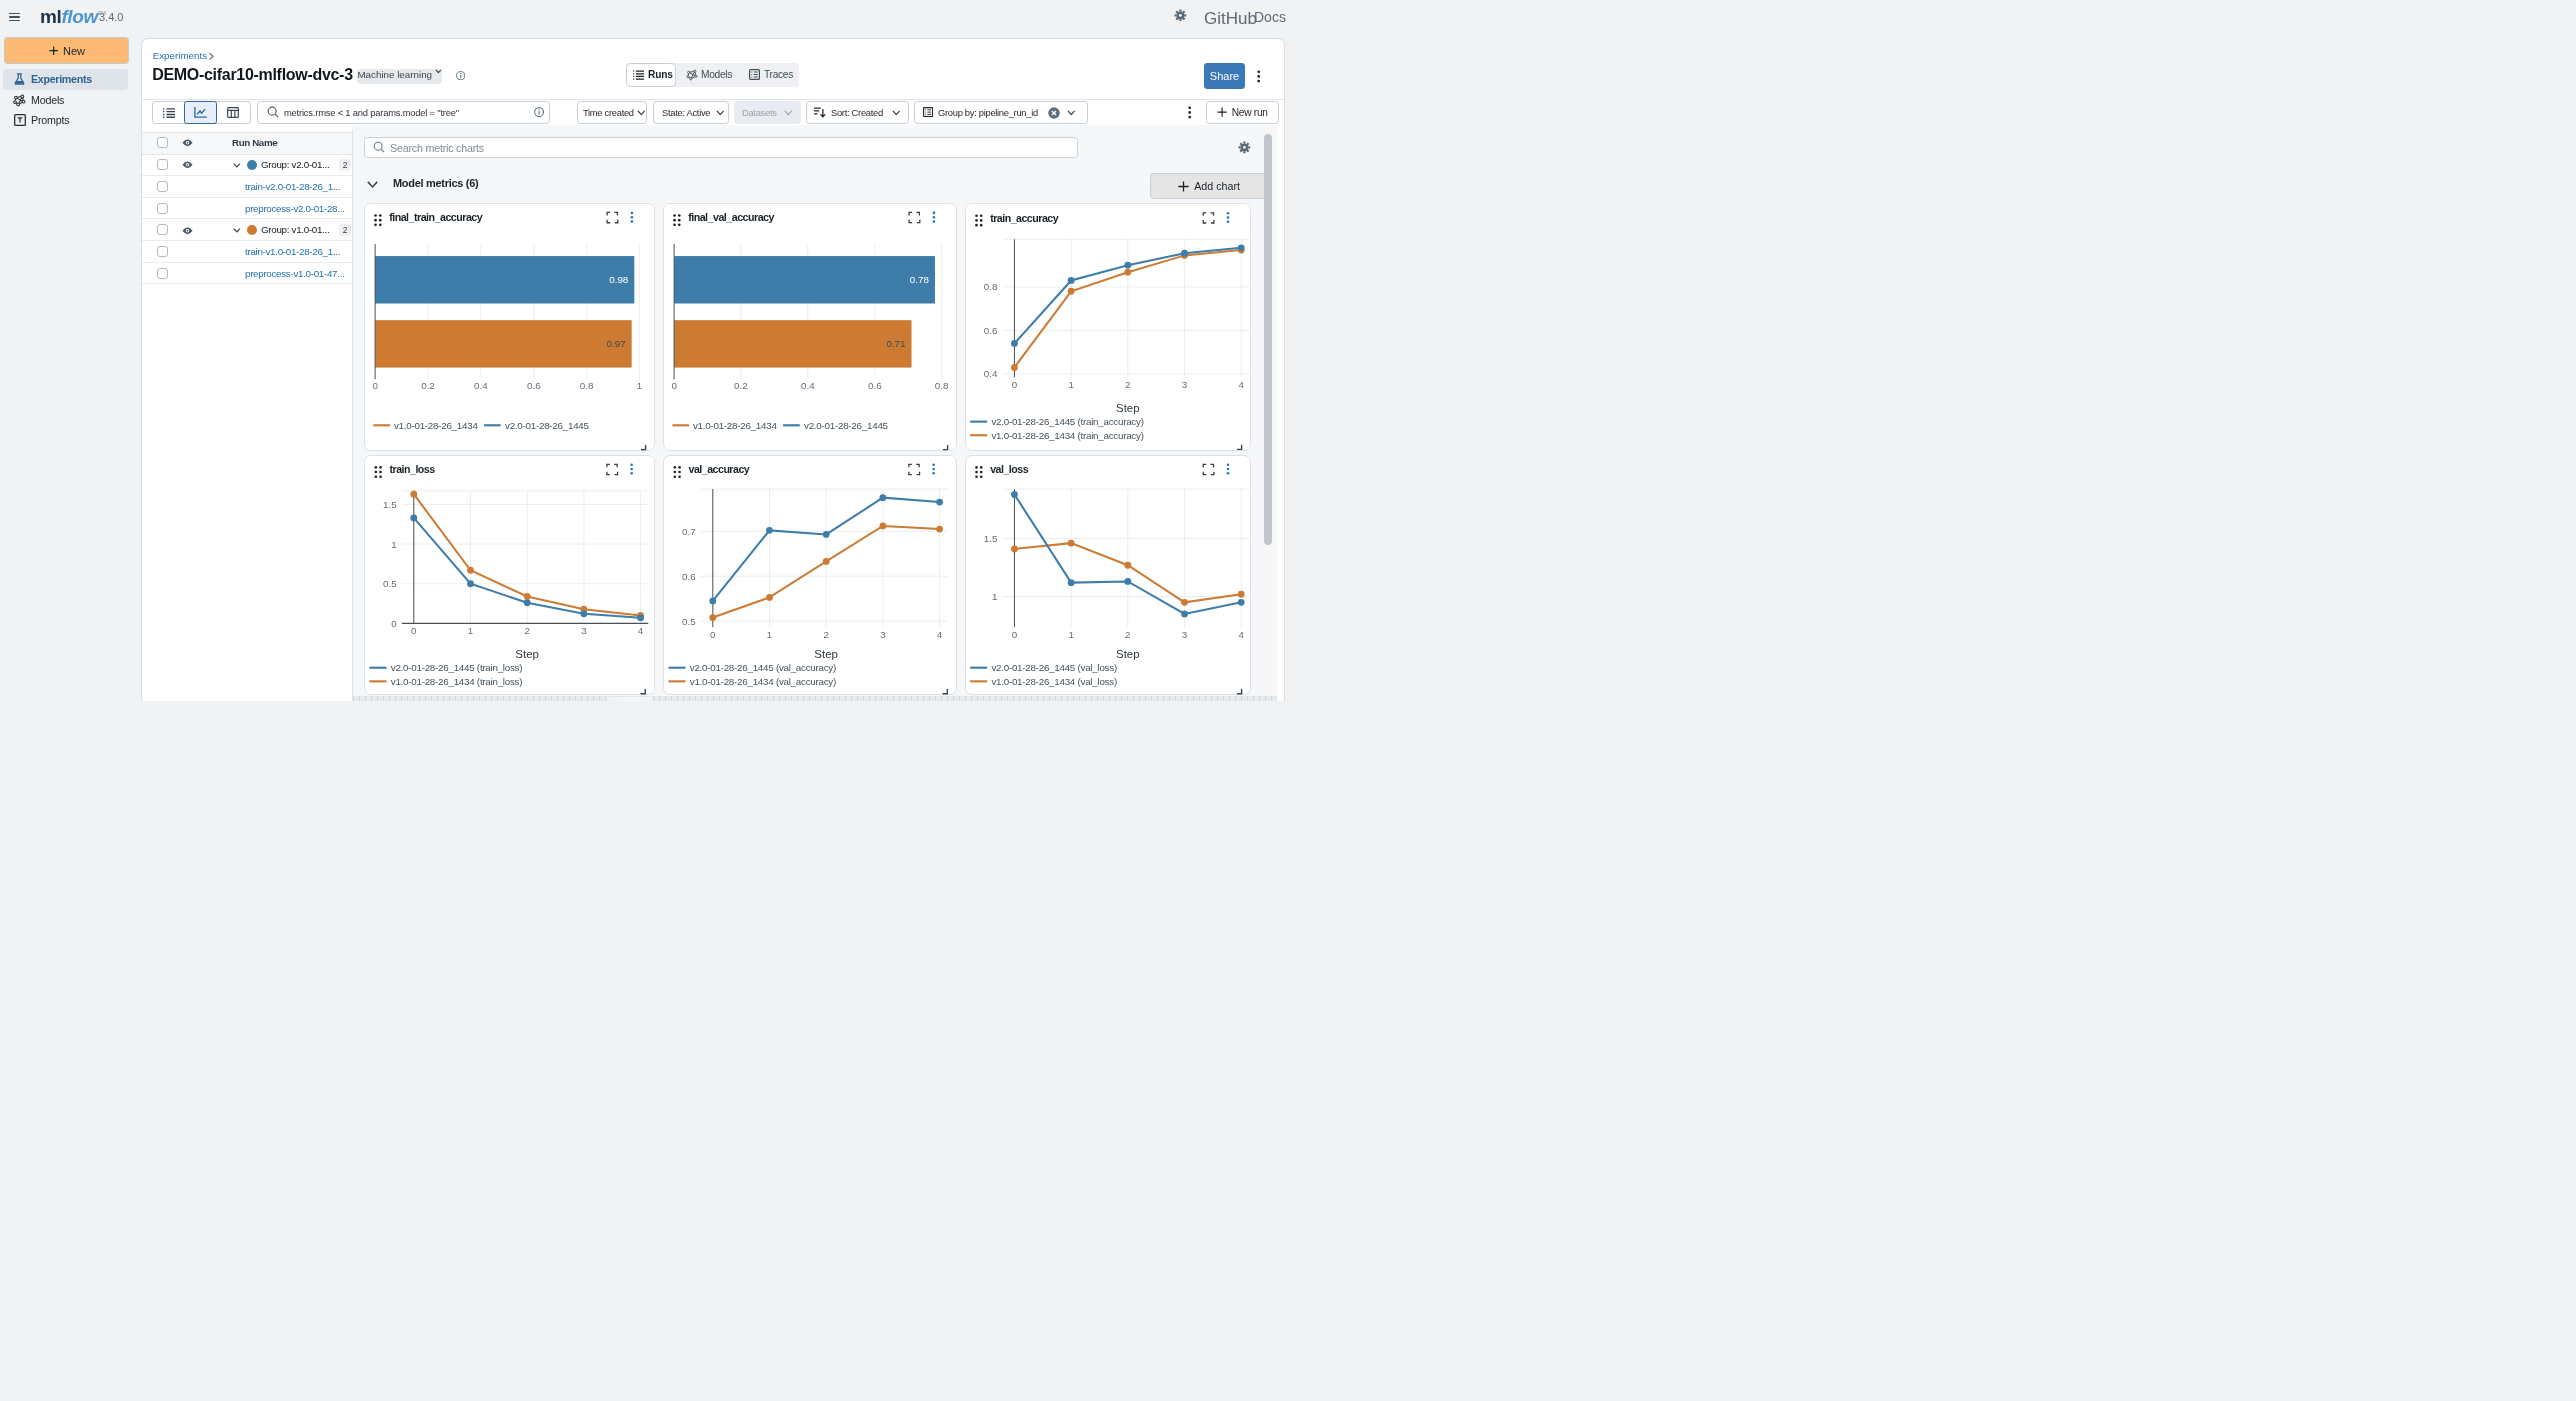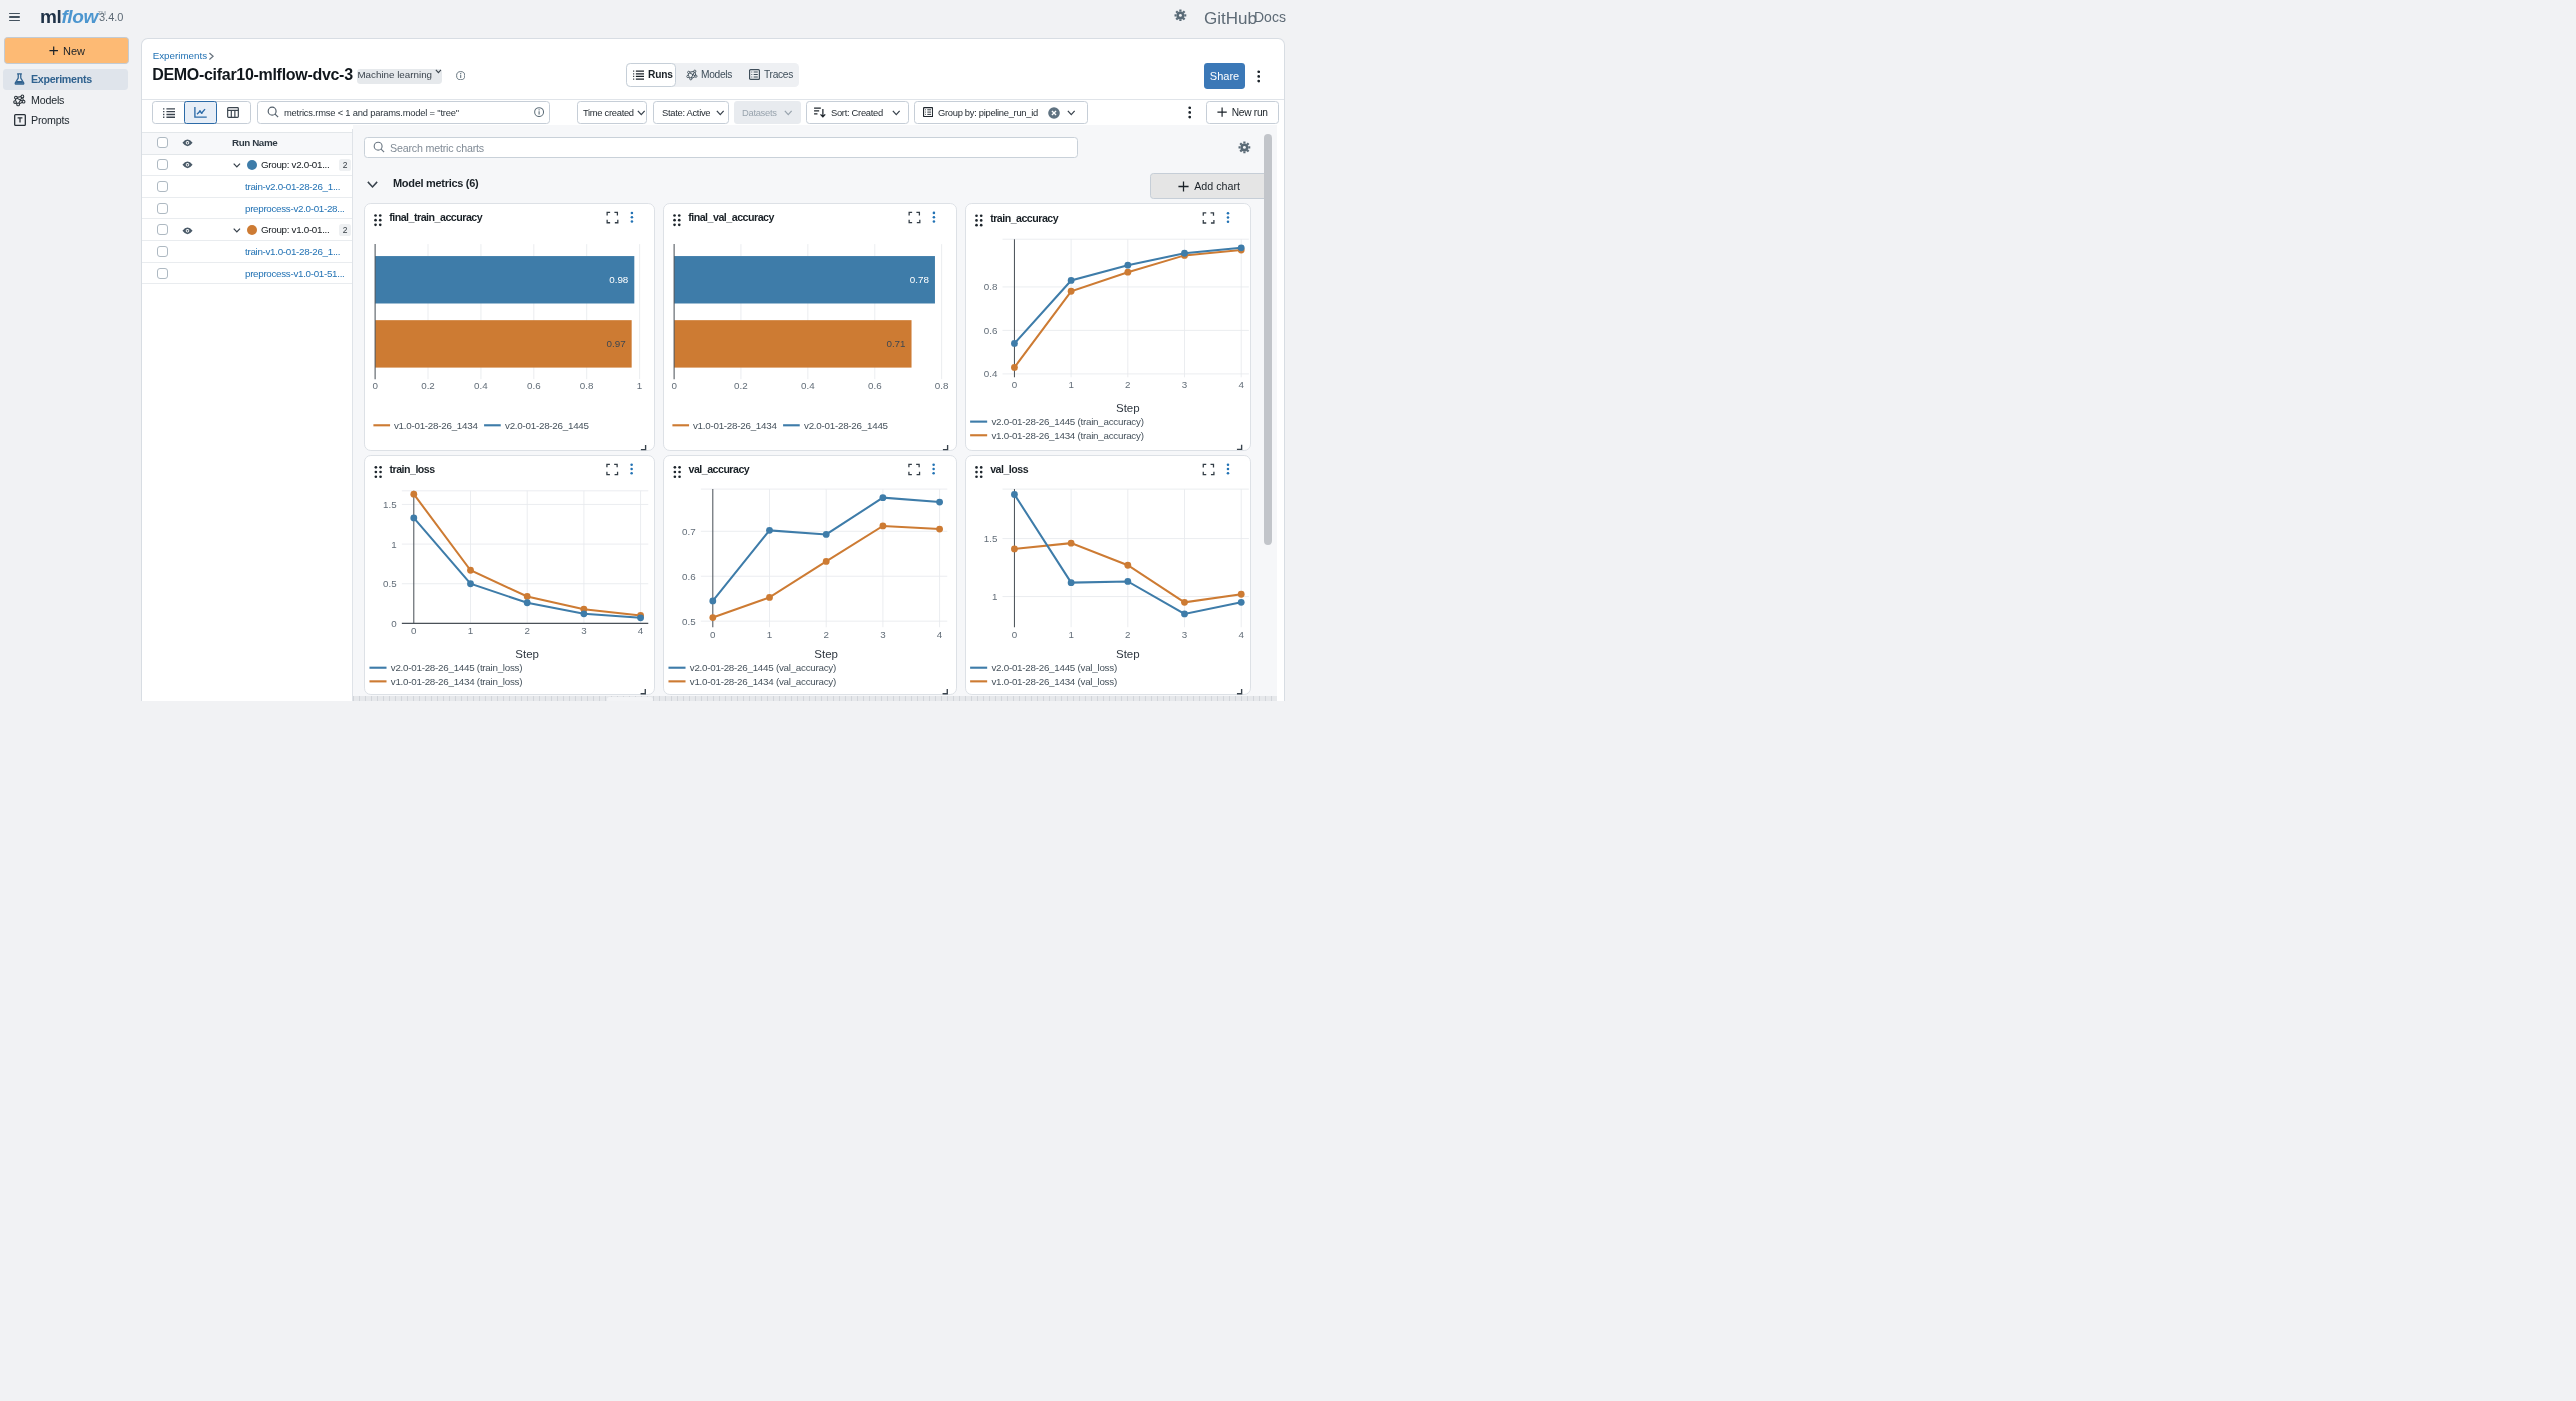--- a/index.html
+++ b/index.html
@@ -270,21 +270,21 @@
       <path d="M0.8 0.8 L4.5 4.6 L8.2 0.8" fill="none" stroke="#39434d" stroke-width="1.5"></path>
     </svg>
 <div class="abs" style="left:105px;top:186px;width:10.2px;height:10.2px;border-radius:50%;background:#cd7b33;"></div>
 <div class="abs" style="left:119px;top:185px;font-size:9.8px;letter-spacing:-0.3px;color:#14191e;">Group: v1.0-01...</div>
 <div class="abs" style="left:197px;top:185px;width:12px;height:12px;background:#eef0f2;border-radius:2.6px;text-align:center;font-size:8.5px;line-height:12px;color:#333b42;">2</div>
 <div class="abs" style="left:0;top:223px;width:210px;height:0.9px;background:#e9ecef;"></div>
 <div class="abs" style="left:15px;top:207px;width:11px;height:11px;border:1.3px solid #aeb9c2;border-radius:3px;background:#fff;"></div>
 <div class="abs" style="left:103px;top:207px;width:105px;font-size:9.8px;letter-spacing:-0.3px;color:#2272b4;white-space:nowrap;">train-v1.0-01-28-26_1...</div>
 <div class="abs" style="left:0;top:244px;width:210px;height:0.9px;background:#e9ecef;"></div>
 <div class="abs" style="left:15px;top:229px;width:11px;height:11px;border:1.3px solid #aeb9c2;border-radius:3px;background:#fff;"></div>
-<div class="abs" style="left:103px;top:229px;width:105px;font-size:9.8px;letter-spacing:-0.3px;color:#2272b4;white-space:nowrap;">preprocess-v1.0-01-51...</div>
+<div class="abs" style="left:103px;top:229px;width:105px;font-size:9.8px;letter-spacing:-0.3px;color:#2272b4;white-space:nowrap;">preprocess-v1.0-01-47...</div>
 <div class="abs" style="left:210px;top:90px;width:0.9px;height:573px;background:#dfe3e8;"></div>
 <div class="abs" style="left:211px;top:86px;width:924px;height:577px;background:#f6f7f9;"></div>
 
 <div class="abs" style="left:222px;top:98px;width:714px;height:21.3px;border:0.9px solid #c9d1d9;border-radius:3.4px;background:#fff;"></div>
 <svg class="abs" style="left:231px;top:102px;" width="12" height="12" viewBox="0 0 14 14">
       <circle cx="6" cy="6" r="4.6" fill="none" stroke="#6a7682" stroke-width="1.3"></circle>
       <line x1="9.4" y1="9.4" x2="13" y2="13" stroke="#6a7682" stroke-width="1.3"></line>
     </svg>
 <div class="abs" style="left:248px;top:103px;font-size:10.7px;letter-spacing:-0.2px;color:#808b96;">Search metric charts</div>
 <svg class="abs" style="left:1096px;top:102px;" width="12.8" height="12.8" viewBox="0 0 15 15">

